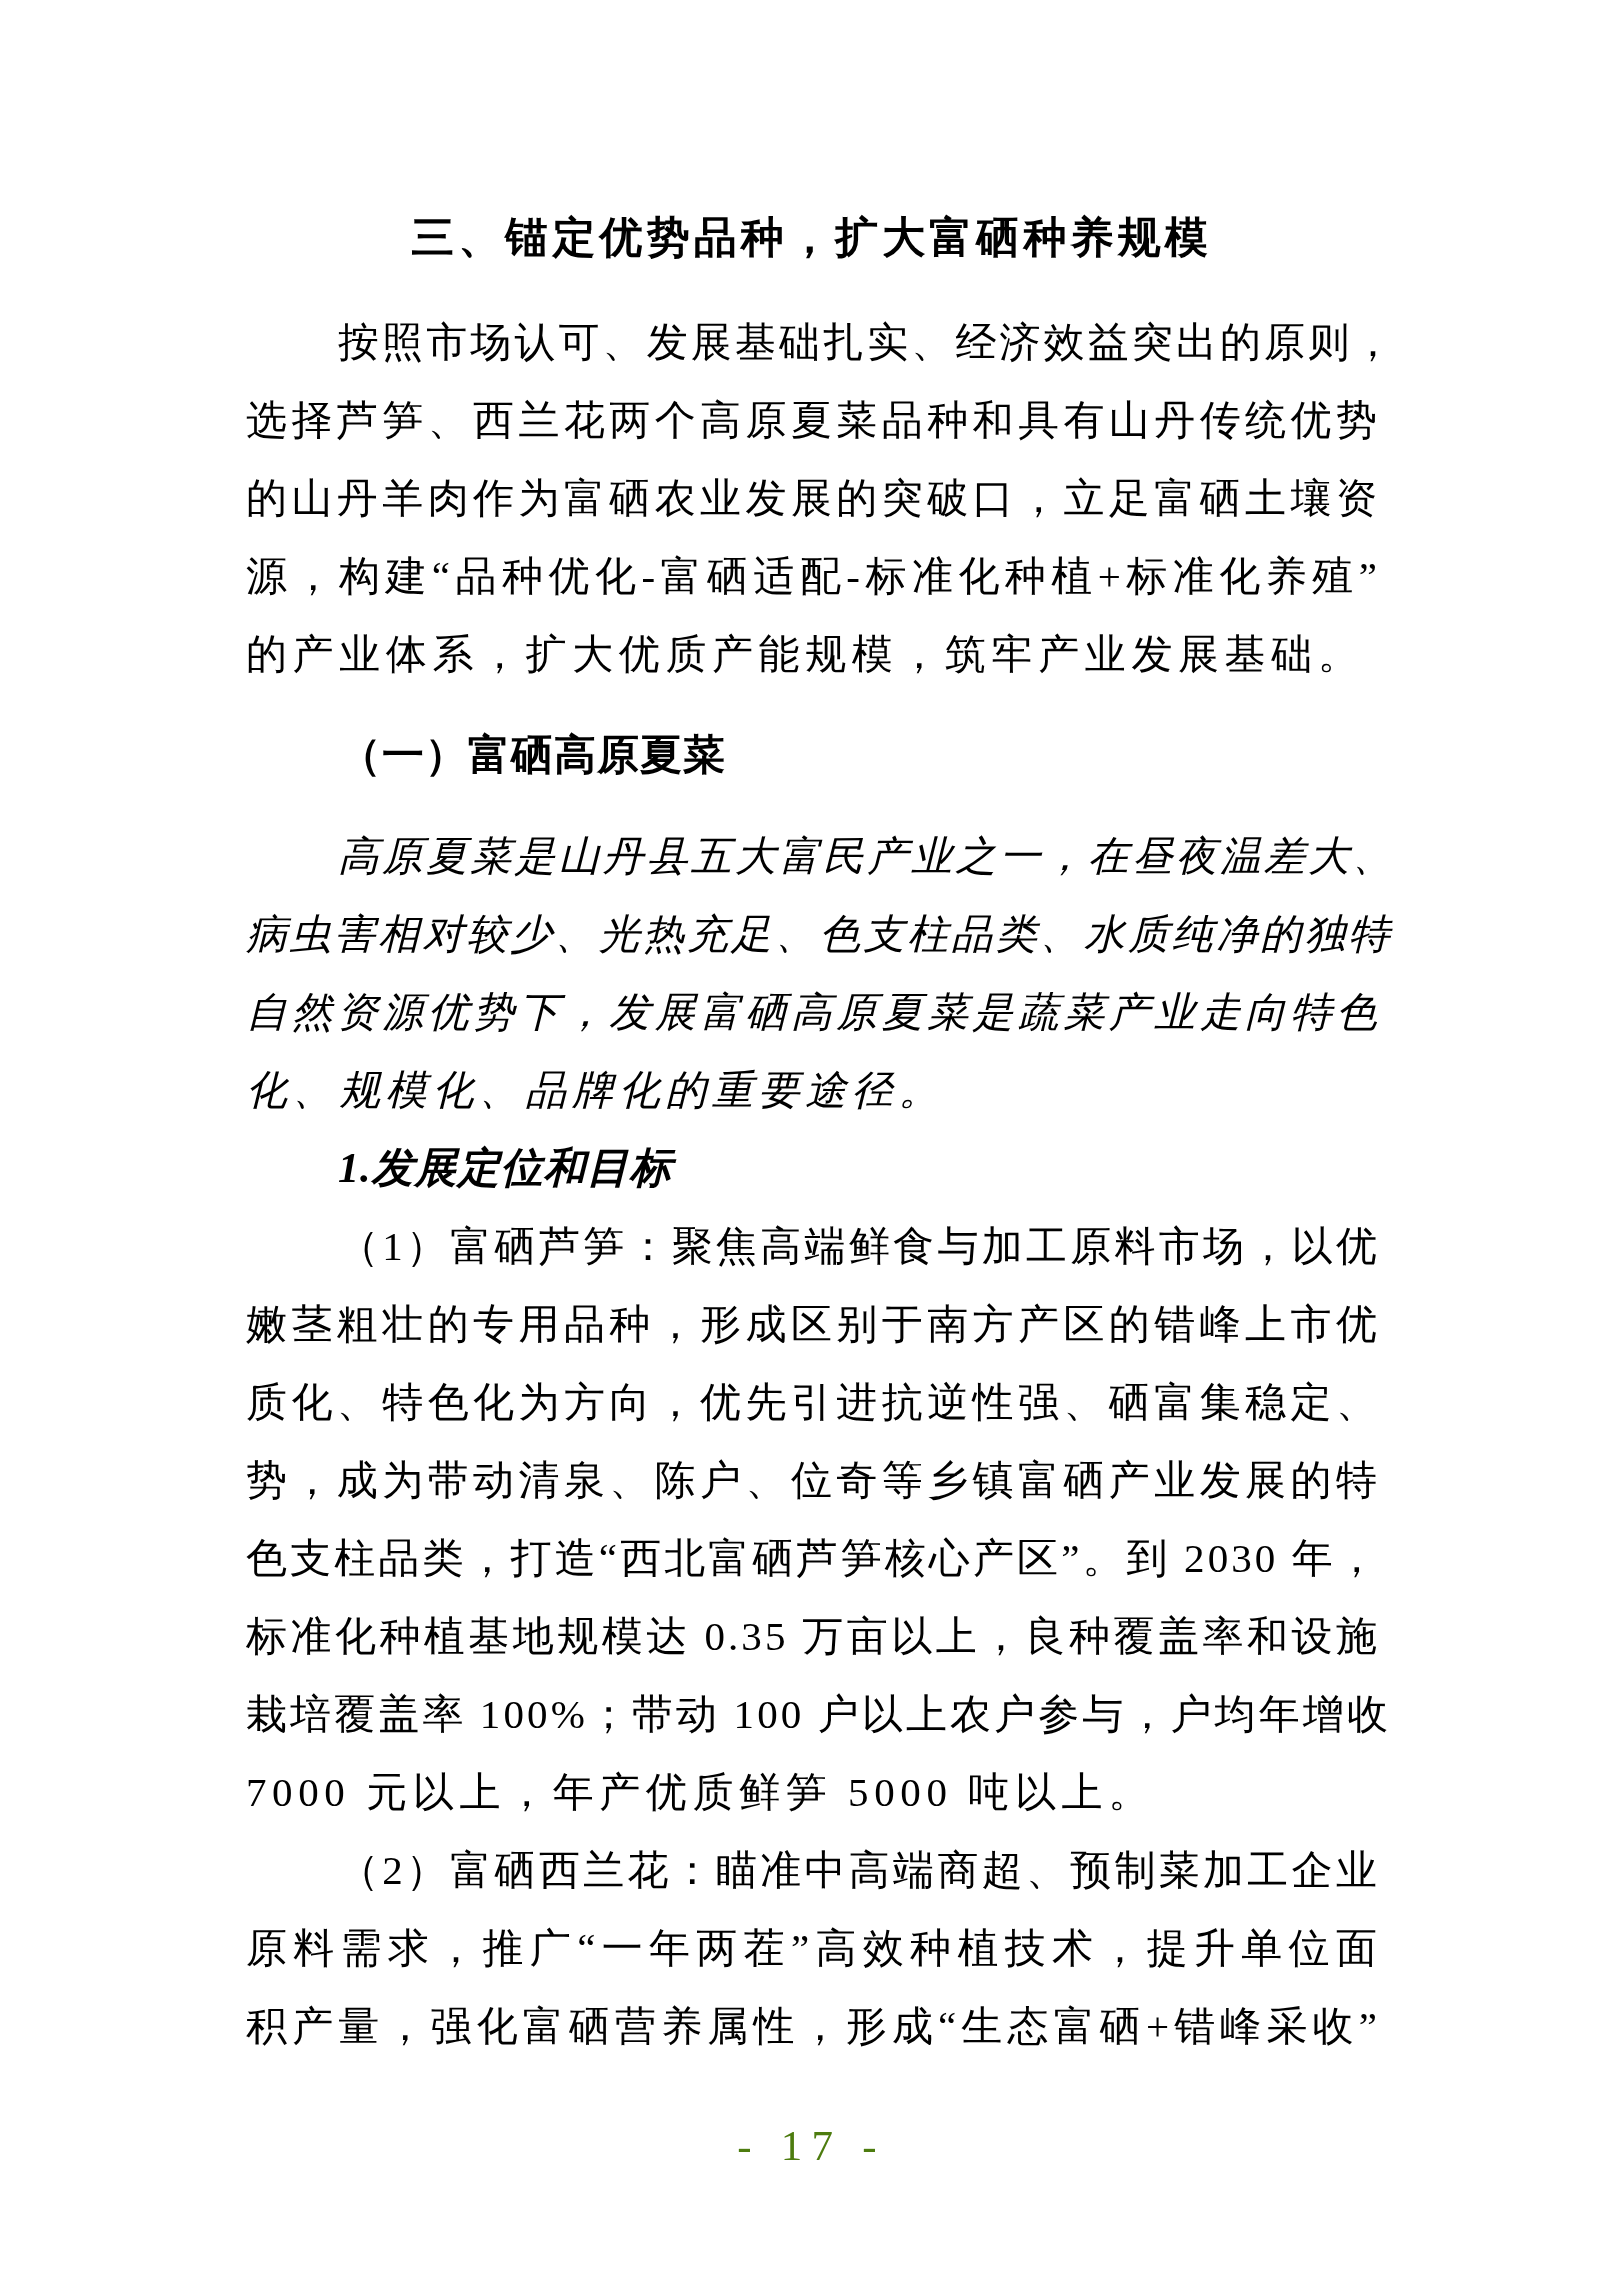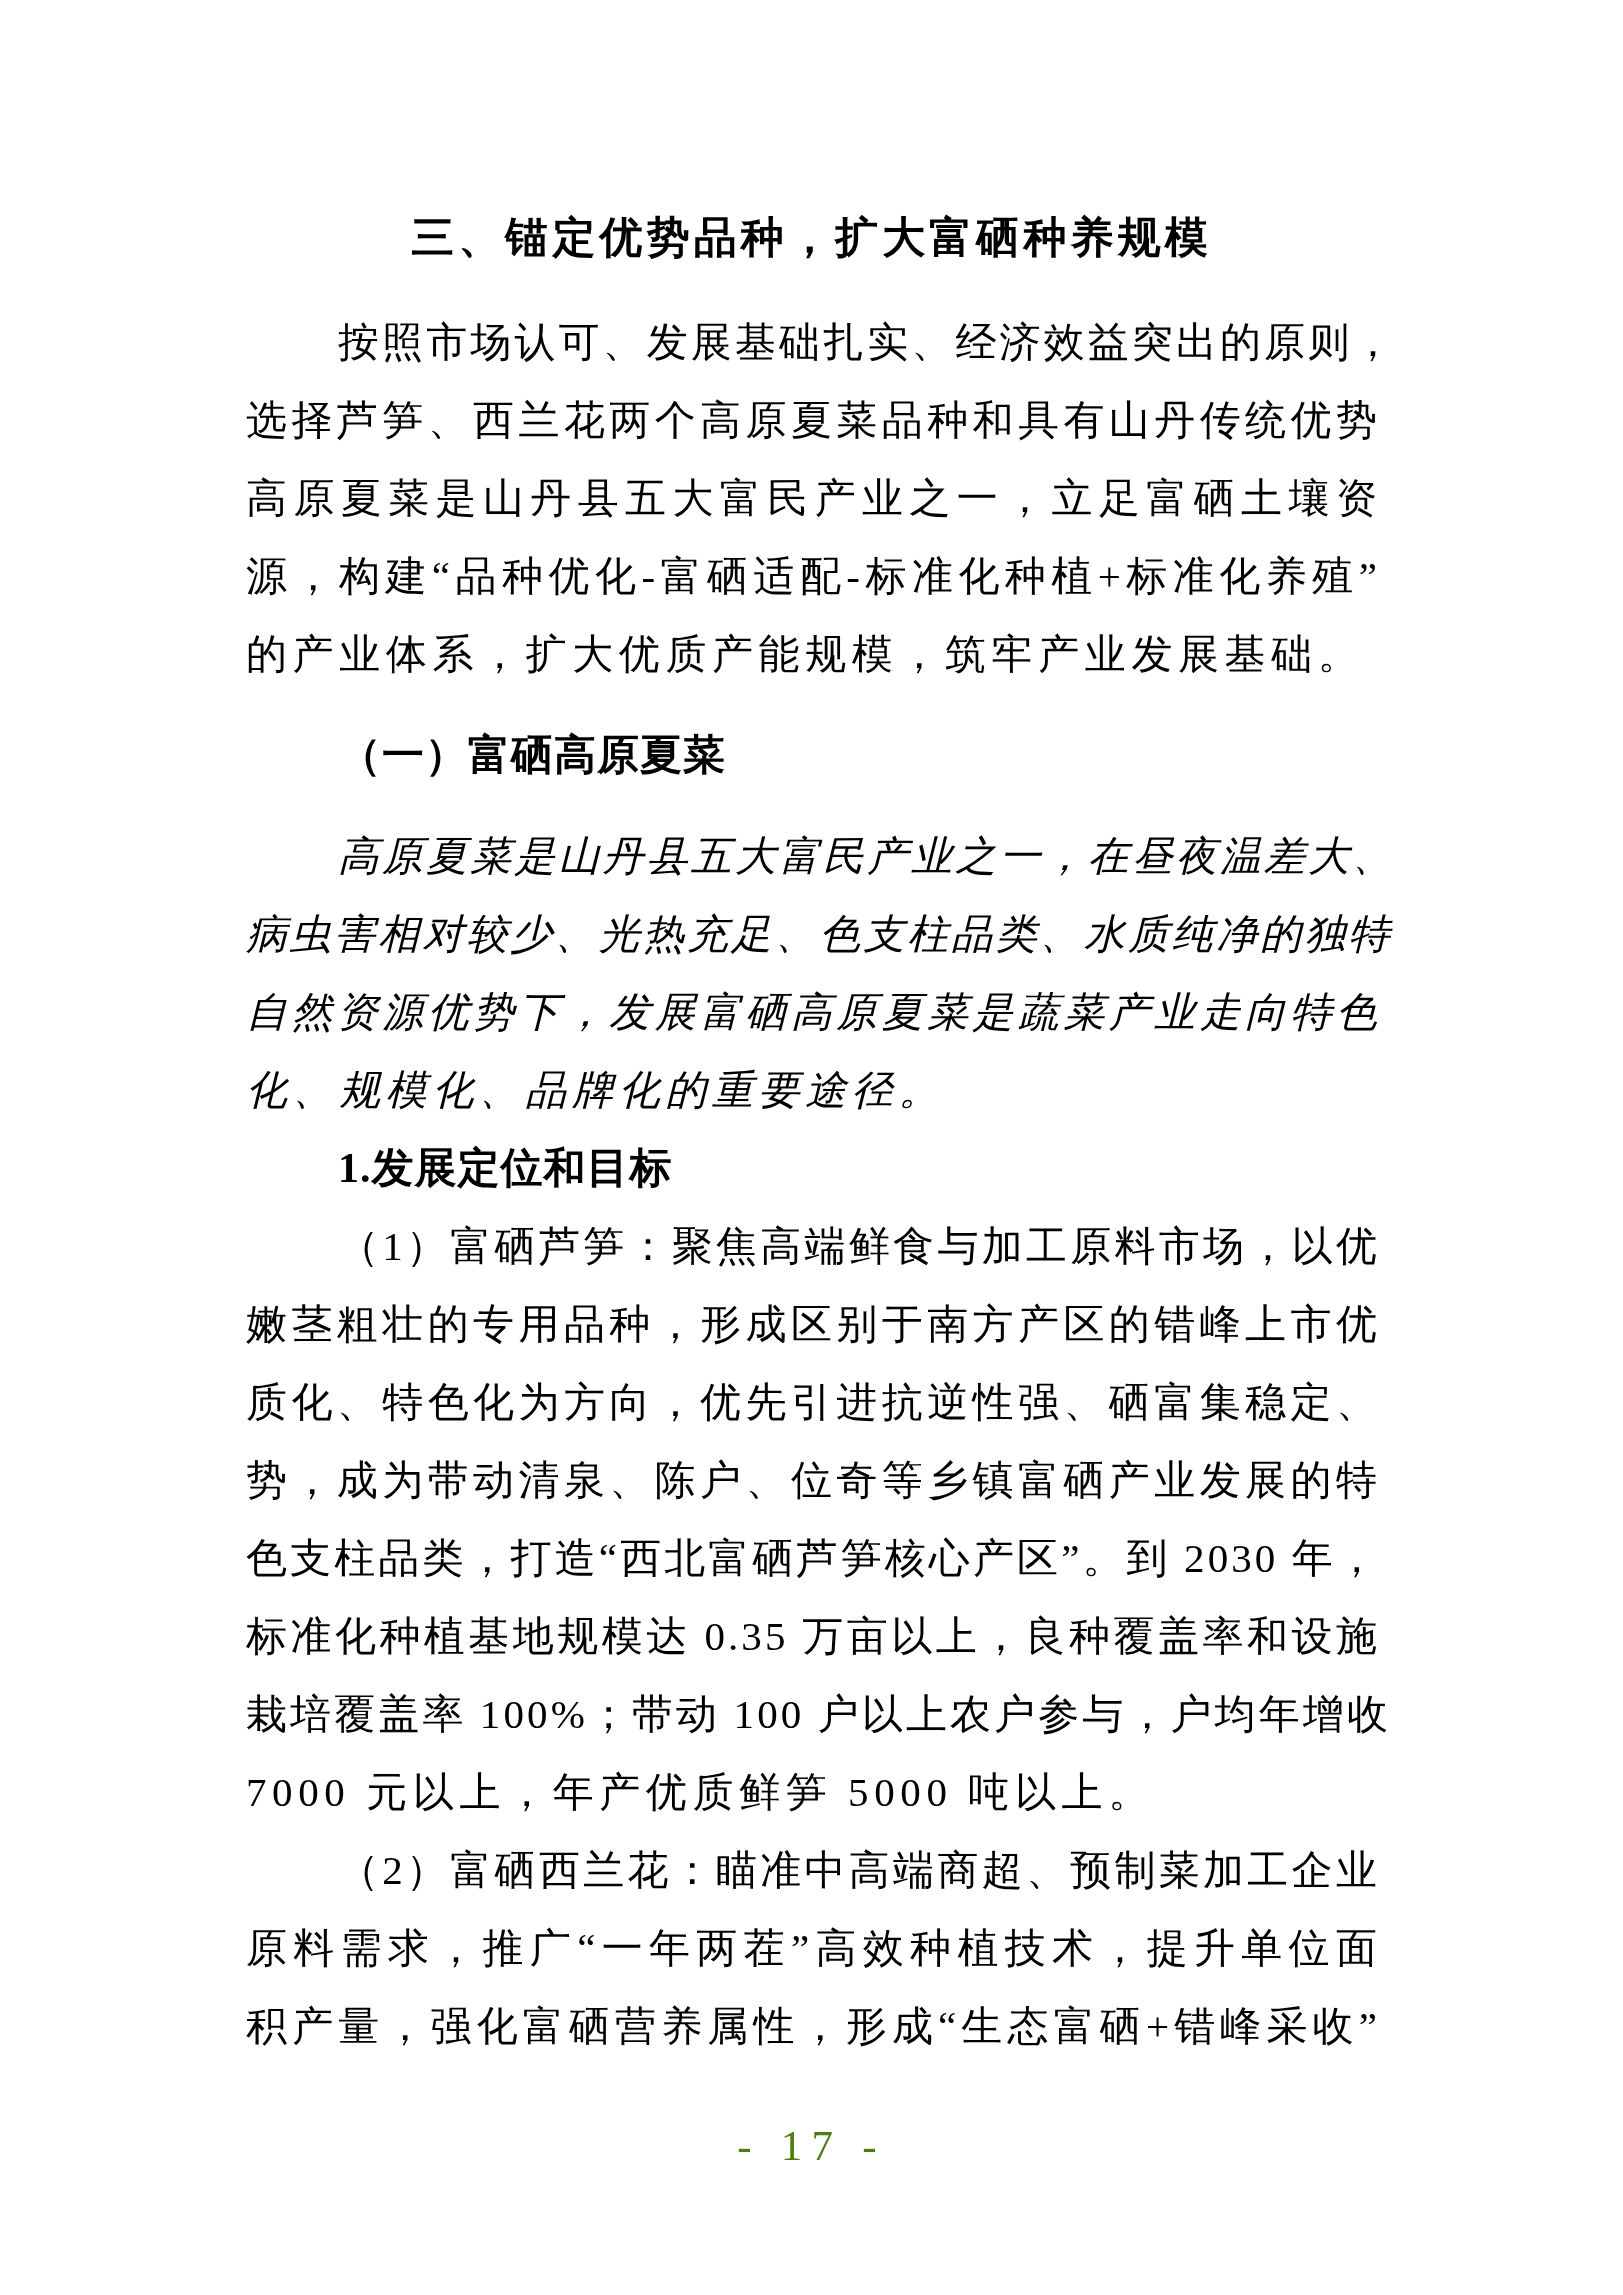--- a/index.html
+++ b/index.html
@@ -62,20 +62,21 @@
   }
   .sub-heading {
     margin: 0;
     font-size: 42px;
     line-height: 78px;
     font-weight: 700;
     letter-spacing: 1px;
     text-indent: 92px;
     white-space: nowrap;
     color: #000000;
+    font-style: italic;
   }
   .page-number {
     margin-top: 45px;
     font-size: 43px;
     line-height: 72px;
     letter-spacing: 9.2px;
     text-align: center;
     color: #4d7c0f;
   }
 </style>
@@ -84,21 +85,21 @@
 
 <div class="page">
 
   <h1 class="doc-title">三、锚定优势品种，扩大富硒种养规模</h1>
 
   <div class="text-block">
 
     <div class="para">
       <p class="line jline indent">按照市场认可、发展基础扎实、经济效益突出的原则，</p>
       <p class="line jline">选择芦笋、西兰花两个高原夏菜品种和具有山丹传统优势</p>
-      <p class="line jline">高原夏菜是山丹县五大富民产业之一，立足富硒土壤资</p>
+      <p class="line jline">的山丹羊肉作为富硒农业发展的突破口，立足富硒土壤资</p>
       <p class="line jline">源，构建“品种优化-富硒适配-标准化种植+标准化养殖”</p>
       <p class="line">的产业体系，扩大优质产能规模，筑牢产业发展基础。</p>
     </div>
 
     <h2 class="sec-heading">（一）富硒高原夏菜</h2>
 
     <div class="para para-2">
       <p class="line jline indent">高原夏菜是山丹县五大富民产业之一，在昼夜温差大、</p>
       <p class="line jline">病虫害相对较少、光热充足、色支柱品类、水质纯净的独特</p>
       <p class="line jline">自然资源优势下，发展富硒高原夏菜是蔬菜产业走向特色</p>

